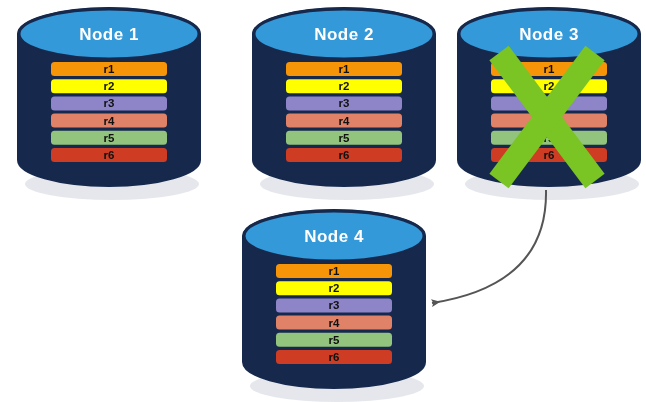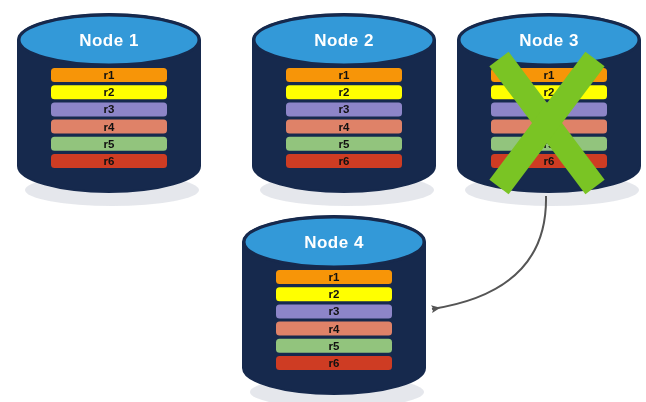--- a/index.html
+++ b/index.html
@@ -11,21 +11,21 @@
   body {
     width: 646px;
     height: 402px;
     position: relative;
     overflow: hidden;
     font-family: "Liberation Sans", sans-serif;
   }
   #diagram-root {
     position: absolute;
     left: 0;
-    top: 6px;
+    top: 0;
     width: 646px;
     height: 394px;
   }
   svg.stage {
     position: absolute;
     left: 0;
     top: 0;
     width: 646px;
     height: 402px;
     display: block;

